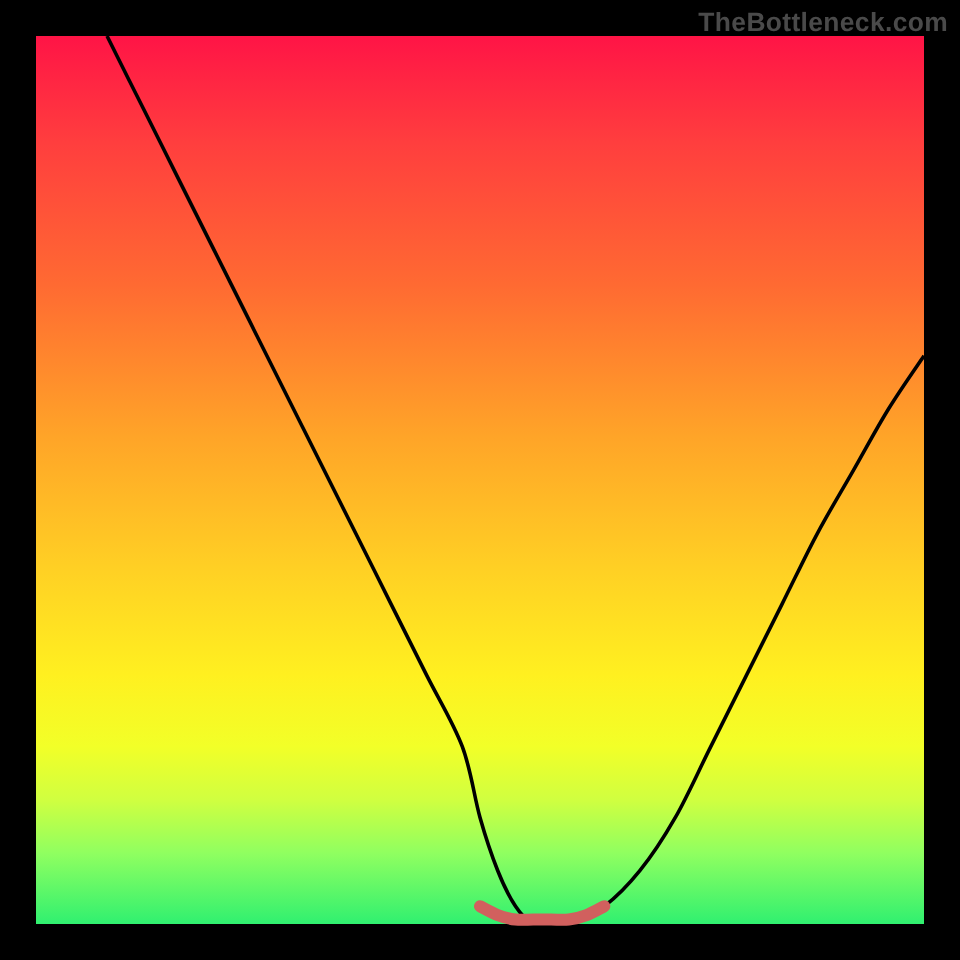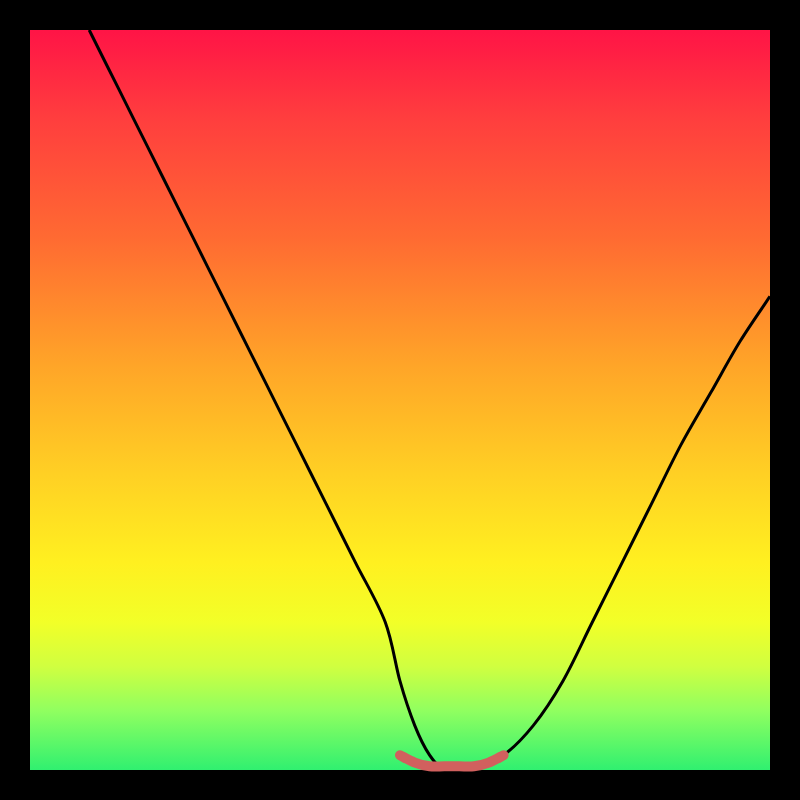--- a/index.html
+++ b/index.html
@@ -54,20 +54,21 @@
     width: 740px;
     height: 740px;
     overflow: visible;
   }
 </style>
 </head>
 <body>
 
 <div class="frame">
 
+  <div class="watermark">TheBottleneck.com</div>
 
   <div class="plot-area">
 
     <svg class="curves" viewBox="0 0 740 740" preserveAspectRatio="none">
       <path d="M 59.2 0.0 C 64.1 9.9, 78.9 39.5, 88.8 59.2 C 98.7 78.9, 108.5 98.7, 118.4 118.4 C 128.3 138.1, 138.1 157.9, 148.0 177.6 C 157.9 197.3, 167.7 217.1, 177.6 236.8 C 187.5 256.5, 197.3 276.3, 207.2 296.0 C 217.1 315.7, 226.9 335.5, 236.8 355.2 C 246.7 374.9, 256.5 394.7, 266.4 414.4 C 276.3 434.1, 286.1 453.9, 296.0 473.6 C 305.9 493.3, 315.7 513.1, 325.6 532.8 C 335.5 552.5, 347.8 572.3, 355.2 592.0 C 362.6 611.7, 365.1 633.9, 370.0 651.2 C 374.9 668.5, 379.9 683.3, 384.8 695.6 C 389.7 707.9, 394.7 717.8, 399.6 725.2 C 404.5 732.6, 409.5 737.5, 414.4 740.0 C 419.3 742.5, 424.3 740.0, 429.2 740.0 C 434.1 740.0, 436.6 742.5, 444.0 740.0 C 451.4 737.5, 463.7 732.6, 473.6 725.2 C 483.5 717.8, 493.3 707.9, 503.2 695.6 C 513.1 683.3, 522.9 668.5, 532.8 651.2 C 542.7 633.9, 552.5 611.7, 562.4 592.0 C 572.3 572.3, 582.1 552.5, 592.0 532.8 C 601.9 513.1, 611.7 493.3, 621.6 473.6 C 631.5 453.9, 641.3 432.9, 651.2 414.4 C 661.1 395.9, 670.9 379.9, 680.8 362.6 C 690.7 345.3, 700.5 326.8, 710.4 310.8 C 720.3 294.8, 735.1 273.8, 740.0 266.4" fill="none" stroke="#000000" stroke-width="3"></path>
       <path d="M 370.0 725.2 C 372.5 726.4, 379.9 730.8, 384.8 732.6 C 389.7 734.5, 394.7 735.7, 399.6 736.3 C 404.5 736.9, 409.5 736.3, 414.4 736.3 C 419.3 736.3, 424.3 736.3, 429.2 736.3 C 434.1 736.3, 439.1 736.9, 444.0 736.3 C 448.9 735.7, 453.9 734.5, 458.8 732.6 C 463.7 730.8, 471.1 726.4, 473.6 725.2" fill="none" stroke="#d1605e" stroke-width="10" stroke-linecap="round"></path>
     </svg>
 
   </div>
 </div>

